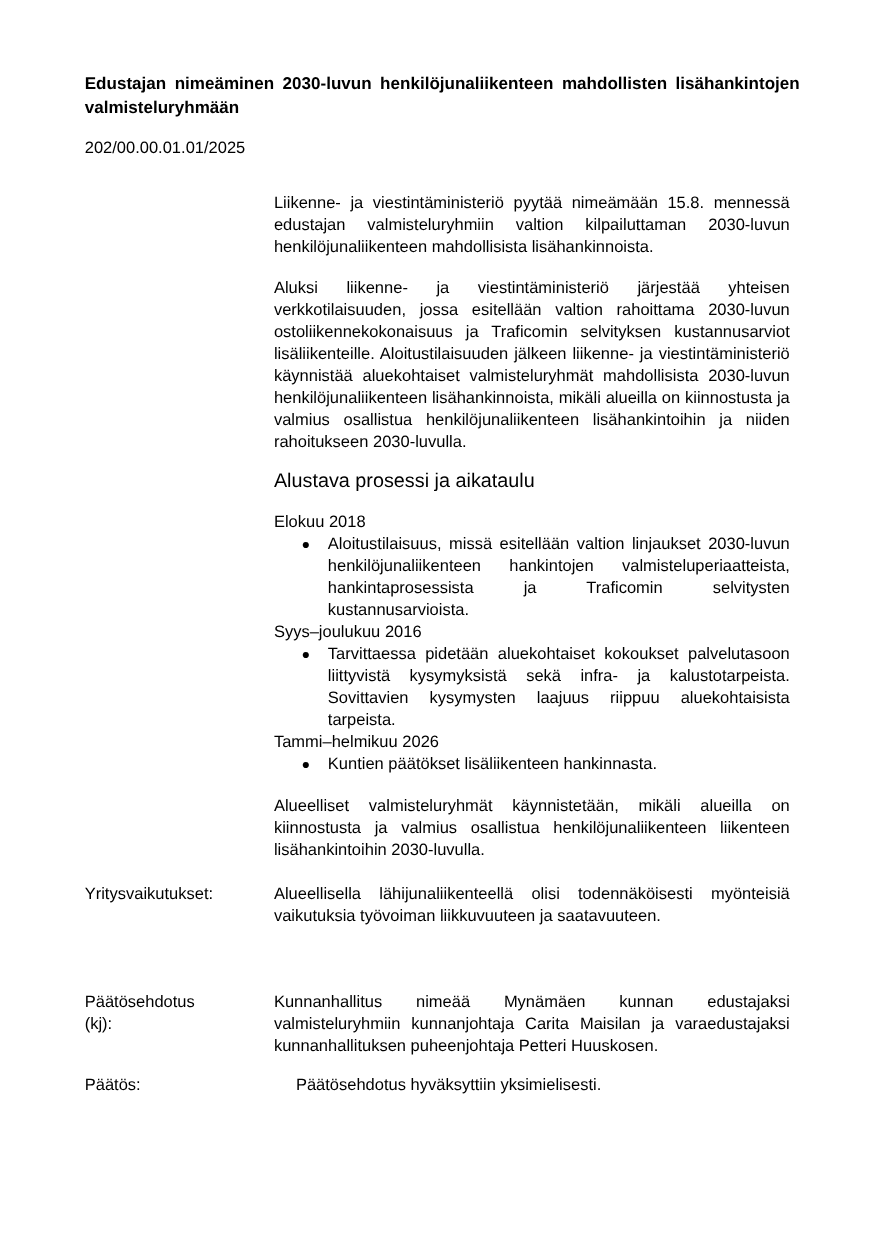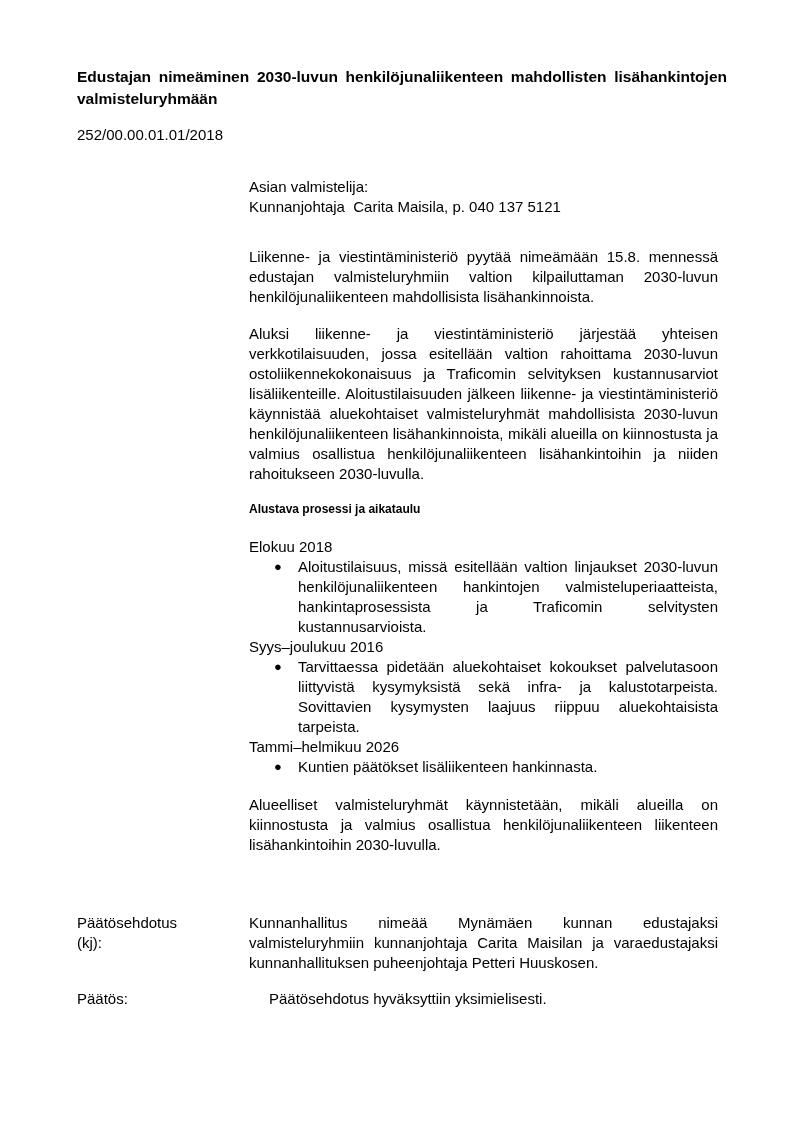--- a/index.html
+++ b/index.html
@@ -25,22 +25,22 @@
     margin: 0 0 14px 0;
   }
   .meta { line-height: 21px; }
   .pre { white-space: pre-wrap; }
   .indent { margin-left: 172px; width: 469px; }
   .just { text-align: justify; }
   .preparer { margin-top: 32px; }
   .para1 { margin-top: 30px; }
   .para2 { margin-top: 17px; }
   .subheading {
-    font-weight: 700;
-    font-size: 12px;
+    font-weight: 400;
+    font-size: 18px;
     margin-top: 15px;
   }
   .schedule { margin-top: 18px; }
   .schedule-item .period { }
   .bullet-line { display: flex; margin-left: 25px; }
   .bullet-marker { width: 24px; flex-shrink: 0; font-size: 13px; }
   .bullet-text { width: 420px; text-align: justify; }
   .closing { margin-top: 18px; }
   .row { display: flex; }
   .row .label { width: 172px; flex-shrink: 0; white-space: pre-line; }
@@ -51,27 +51,23 @@
   .row-paatos { margin-top: 16px; gap: 20px; }
 </style>
 </head>
 <body>
 
 <div class="page">
 
   <div class="doc-title">Edustajan nimeäminen 2030-luvun henkilöjunaliikenteen mahdollisten lisähankintojen valmisteluryhmään</div>
 
   <div class="meta">
-    <div>252/00.00.01.01/2018</div>
+    <div>202/00.00.01.01/2025</div>
   </div>
 
-  <div class="indent preparer">
-    <div>Asian valmistelija:</div>
-    <div class="pre">Kunnanjohtaja  Carita Maisila, p. 040 137 5121</div>
-  </div>
 
   <div class="indent just para1">Liikenne- ja viestintäministeriö pyytää nimeämään 15.8. mennessä edustajan valmisteluryhmiin valtion kilpailuttaman 2030-luvun henkilöjunaliikenteen mahdollisista lisähankinnoista.</div>
 
   <div class="indent just para2">Aluksi liikenne- ja viestintäministeriö järjestää yhteisen verkkotilaisuuden, jossa esitellään valtion rahoittama 2030-luvun ostoliikennekokonaisuus ja Traficomin selvityksen kustannusarviot lisäliikenteille. Aloitustilaisuuden jälkeen liikenne- ja viestintäministeriö käynnistää aluekohtaiset valmisteluryhmät mahdollisista 2030-luvun henkilöjunaliikenteen lisähankinnoista, mikäli alueilla on kiinnostusta ja valmius osallistua henkilöjunaliikenteen lisähankintoihin ja niiden rahoitukseen 2030-luvulla.</div>
 
   <div class="indent subheading">Alustava prosessi ja aikataulu</div>
 
   <div class="indent schedule">
 
     <div class="schedule-item">
@@ -95,20 +91,24 @@
       <div class="bullet-line">
         <span class="bullet-marker">●</span>
         <div class="bullet-text">Kuntien päätökset lisäliikenteen hankinnasta.</div>
       </div>
     </div>
 
   </div>
 
   <div class="indent just closing">Alueelliset valmisteluryhmät käynnistetään, mikäli alueilla on kiinnostusta ja valmius osallistua henkilöjunaliikenteen liikenteen lisähankintoihin 2030-luvulla.</div>
 
+  <div class="row row-yritys">
+    <div class="label">Yritysvaikutukset:</div>
+    <div class="content">Alueellisella lähijunaliikenteellä olisi todennäköisesti myönteisiä vaikutuksia työvoiman liikkuvuuteen ja saatavuuteen.</div>
+  </div>
 
   <div class="row row-ehdotus">
     <div class="label">Päätösehdotus
 (kj):</div>
     <div class="content">Kunnanhallitus nimeää Mynämäen kunnan edustajaksi valmisteluryhmiin kunnanjohtaja Carita Maisilan ja varaedustajaksi kunnanhallituksen puheenjohtaja Petteri Huuskosen.</div>
   </div>
 
   <div class="row row-paatos">
     <div class="label">Päätös:</div>
     <div class="content">Päätösehdotus hyväksyttiin yksimielisesti.</div>

